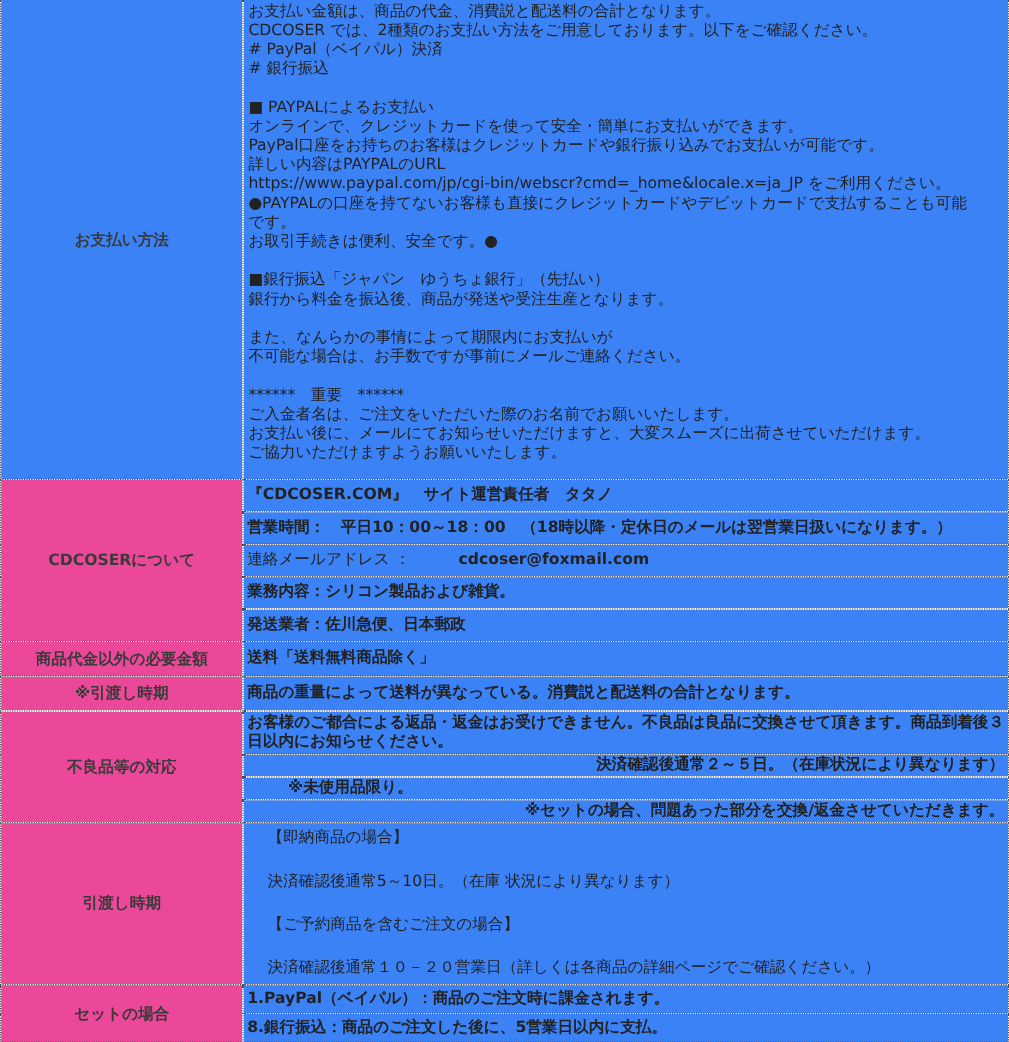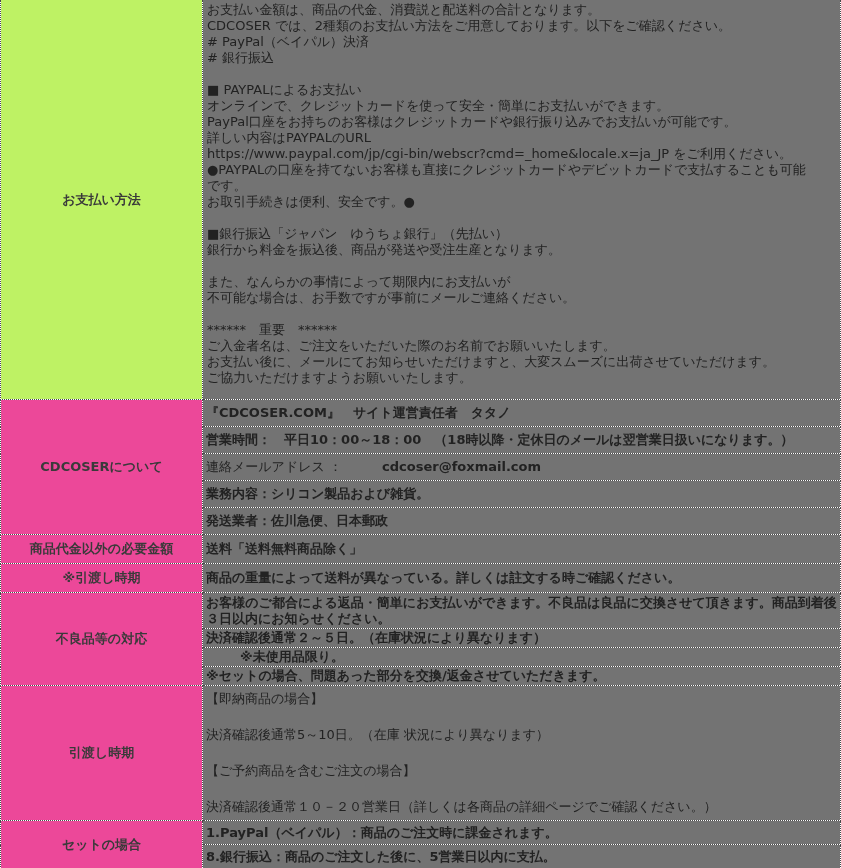--- a/index.html
+++ b/index.html
@@ -24,45 +24,45 @@
   tr.first-row th, tr.first-row td{border-top:none;}
   th{
     width:195px;
     background:#ec4899;
     font-weight:bold;
     font-size:13px;
     text-align:center;
     vertical-align:middle;
     color:#3a3a3a;
   }
-  tr.first-row th{background:#bef264;}
+  tr.first-row th{background:#3b82f6;}
   td{
-    background:#737373;
+    background:#3b82f6;
     vertical-align:middle;
     line-height:16px;
   }
   td.block{
     vertical-align:top;
     white-space:pre-wrap;
     line-height:16px;
     padding:2px 4px;
   }
   td.block-wide{
     vertical-align:top;
     white-space:pre-wrap;
     line-height:18px;
-    padding:4px 3px;
+    padding:4px 20px;
   }
   td.wrap{white-space:pre-wrap;font-weight:bold;}
   .email{font-weight:bold;margin-left:36px;}
   .h397{height:397px;}
   .h24{height:24px;}
   .h26{height:26px;}
   .h33{height:33px;}
-  .h16{height:16px;}
+  .h16{height:16px;text-align:right;}
   .h15{height:15px;padding-left:37px;}
   .h126{height:126px;font-family:Liberation Mono, monospace;}
   .h21{height:21px;}
 </style>
 </head>
 <body>
 
 <table class="info">
   <tbody>
 
@@ -113,26 +113,26 @@
       <td class="h24 wrap">発送業者：佐川急便、日本郵政</td>
     </tr>
 
     <tr>
       <th class="h26">商品代金以外の必要金額</th>
       <td class="wrap">送料「送料無料商品除く」</td>
     </tr>
 
     <tr>
       <th class="h26">※引渡し時期</th>
-      <td class="wrap">商品の重量によって送料が異なっている。詳しくは註文する時ご確認ください。</td>
+      <td class="wrap">商品の重量によって送料が異なっている。消費説と配送料の合計となります。</td>
     </tr>
 
     <tr>
       <th rowspan="4">不良品等の対応</th>
-      <td class="h33 wrap">お客様のご都合による返品・簡単にお支払いができます。不良品は良品に交換させて頂きます。商品到着後３日以内にお知らせください。</td>
+      <td class="h33 wrap">お客様のご都合による返品・返金はお受けできません。不良品は良品に交換させて頂きます。商品到着後３日以内にお知らせください。</td>
     </tr>
     <tr>
       <td class="h16 wrap">決済確認後通常２～５日。（在庫状況により異なります）</td>
     </tr>
     <tr>
       <td class="h15 wrap">※未使用品限り。</td>
     </tr>
     <tr>
       <td class="h16 wrap">※セットの場合、問題あった部分を交換/返金させていただきます。</td>
     </tr>

